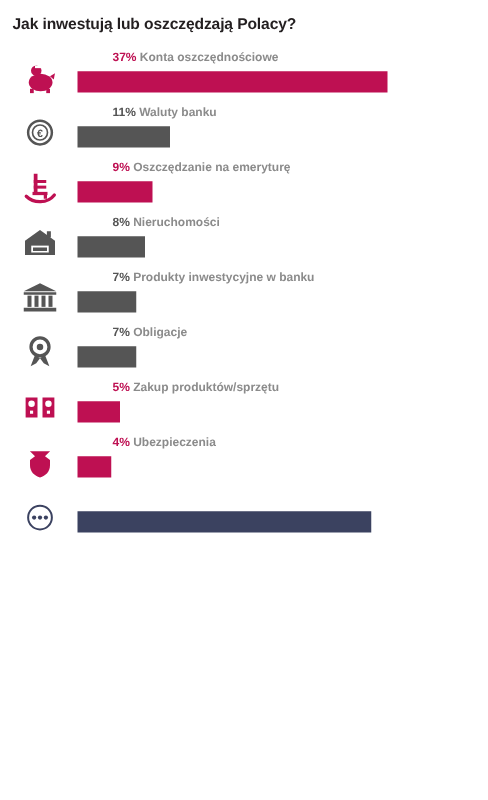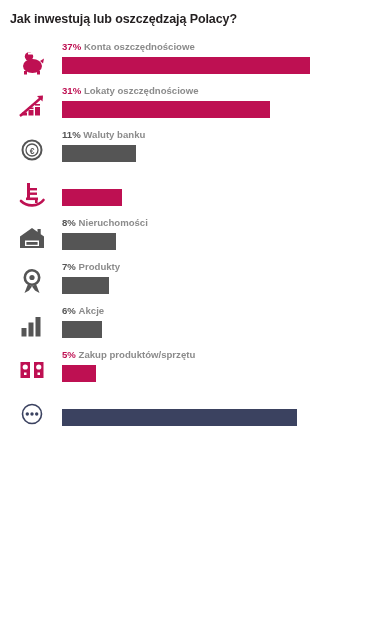--- a/index.html
+++ b/index.html
@@ -52,20 +52,21 @@
   .row-label {
     position: absolute;
     left: 62px;
     top: 3px;
     font-size: 9.6px;
     white-space: nowrap;
     line-height: 12px;
   }
   .row-pct {
     font-weight: bold;
+    margin-left: 28px;
   }
   .row-name {
     color: #8b8b8b;
     font-weight: bold;
   }
   .row-bar {
     position: absolute;
     left: 62px;
     top: 19px;
     height: 17px;
@@ -93,108 +94,109 @@
             <rect x="20" y="24" width="3" height="3.5" fill="#be1052"></rect>
             <rect x="11" y="5.5" width="5" height="2" fill="#fff"></rect>
           </svg>
         </div>
         <div class="row-label"><span class="row-pct pct-pink">37%</span> <span class="row-name">Konta oszczędnościowe</span></div>
         <div class="row-bar pink" style="width:248px"></div>
       </div>
       <div class="row">
         <div class="row-icon">
           <svg width="30" height="30" viewBox="0 0 30 30">
-            <path d="M3 25 L25 6" stroke="#be1052" stroke-width="2.4" fill="none"></path>
-            <path d="M20 5 L26 4.5 L25.5 10.5 Z" fill="#be1052"></path>
-            <rect x="5" y="21.5" width="5" height="3" fill="#be1052"></rect>
-            <rect x="11.5" y="19" width="5" height="5.5" fill="#be1052"></rect>
-            <rect x="18" y="16" width="5" height="8.5" fill="#be1052"></rect>
-            <rect x="11.5" y="16.5" width="5" height="1.6" fill="#be1052"></rect>
-            <rect x="18" y="13" width="5" height="1.6" fill="#be1052"></rect>
-          </svg>
-        </div>
-        <div class="row-label"><span class="row-pct pct-pink">31%</span> <span class="row-name">Lokaty oszczędnościowe</span></div>
-        <div class="row-bar pink" style="width:208px"></div>
-      </div>
-      <div class="row">
-        <div class="row-icon">
-          <svg width="30" height="30" viewBox="0 0 30 30">
             <circle cx="15" cy="15" r="9.5" fill="none" stroke="#555555" stroke-width="2"></circle>
             <circle cx="15" cy="15" r="6" fill="none" stroke="#555555" stroke-width="1.3"></circle>
             <text x="15" y="18.6" font-family="Liberation Sans, sans-serif" font-size="8.5" font-weight="bold" fill="#555555" text-anchor="middle">€</text>
           </svg>
         </div>
         <div class="row-label"><span class="row-pct pct-gray">11%</span> <span class="row-name">Waluty banku</span></div>
         <div class="row-bar gray" style="width:74px"></div>
       </div>
       <div class="row">
         <div class="row-icon">
           <svg width="30" height="30" viewBox="0 0 30 30">
             <rect x="10" y="4" width="3" height="16" fill="#be1052"></rect>
             <rect x="10" y="9" width="10" height="2.4" fill="#be1052"></rect>
             <rect x="10" y="13.5" width="10" height="2.4" fill="#be1052"></rect>
             <rect x="9" y="18.5" width="12" height="2.6" fill="#be1052"></rect>
             <rect x="18" y="19" width="2.6" height="5" fill="#be1052"></rect>
             <path d="M4 22 C10 28 21 28 26.5 21" stroke="#be1052" stroke-width="2.6" fill="none" stroke-linecap="round"></path>
           </svg>
         </div>
+        <div class="row-label"><span class="row-pct pct-pink">9%</span> <span class="row-name">Oszczędzanie na emeryturę</span></div>
         <div class="row-bar pink" style="width:60px"></div>
       </div>
       <div class="row">
         <div class="row-icon">
           <svg width="30" height="30" viewBox="0 0 30 30">
             <path d="M15 5 L27 13.5 L27 25 L3 25 L3 13.5 Z" fill="#555555"></path>
             <rect x="20.5" y="6" width="3.2" height="5" fill="#555555"></rect>
             <rect x="8" y="17.5" width="14" height="5.5" fill="#fff"></rect>
             <rect x="9.4" y="19" width="11.2" height="2.8" fill="#555555"></rect>
           </svg>
         </div>
         <div class="row-label"><span class="row-pct pct-gray">8%</span> <span class="row-name">Nieruchomości</span></div>
         <div class="row-bar gray" style="width:54px"></div>
       </div>
       <div class="row">
         <div class="row-icon">
           <svg width="30" height="30" viewBox="0 0 30 30">
+            <path d="M15 3.5 L28 10 L2 10 Z" fill="#555555"></path>
+            <rect x="2" y="10.8" width="26" height="2" fill="#555555"></rect>
+            <rect x="5" y="13.5" width="3.2" height="9" fill="#555555"></rect>
+            <rect x="10.6" y="13.5" width="3.2" height="9" fill="#555555"></rect>
+            <rect x="16.2" y="13.5" width="3.2" height="9" fill="#555555"></rect>
+            <rect x="21.8" y="13.5" width="3.2" height="9" fill="#555555"></rect>
+            <rect x="2" y="23.2" width="26" height="3" fill="#555555"></rect>
+          </svg>
+        </div>
+        <div class="row-label"><span class="row-pct pct-gray">7%</span> <span class="row-name">Produkty inwestycyjne w banku</span></div>
+        <div class="row-bar gray" style="width:47px"></div>
+      </div>
+      <div class="row">
+        <div class="row-icon">
+          <svg width="30" height="30" viewBox="0 0 30 30">
             <circle cx="15" cy="10.5" r="7.2" fill="none" stroke="#555555" stroke-width="2.6"></circle>
             <circle cx="15" cy="10.5" r="2.6" fill="#555555"></circle>
             <path d="M11 17 L7.5 26 L12 23.5 L15 19.5 Z" fill="#555555"></path>
             <path d="M19 17 L22.5 26 L18 23.5 L15 19.5 Z" fill="#555555"></path>
           </svg>
         </div>
-        <div class="row-label"><span class="row-pct pct-gray">7%</span> <span class="row-name">Produkty</span></div>
+        <div class="row-label"><span class="row-pct pct-gray">7%</span> <span class="row-name">Obligacje</span></div>
         <div class="row-bar gray" style="width:47px"></div>
-      </div>
-      <div class="row">
-        <div class="row-icon">
-          <svg width="30" height="30" viewBox="0 0 30 30">
-            <rect x="4.5" y="17" width="5" height="8.5" fill="#555555"></rect>
-            <rect x="11.5" y="11.5" width="5" height="14" fill="#555555"></rect>
-            <rect x="18.5" y="6" width="5" height="19.5" fill="#555555"></rect>
-          </svg>
-        </div>
-        <div class="row-label"><span class="row-pct pct-gray">6%</span> <span class="row-name">Akcje</span></div>
-        <div class="row-bar gray" style="width:40px"></div>
       </div>
       <div class="row">
         <div class="row-icon">
           <svg width="30" height="30" viewBox="0 0 30 30">
             <rect x="3.5" y="7" width="9.5" height="16" fill="#be1052"></rect>
             <circle cx="8.25" cy="12" r="2.6" fill="#fff"></circle>
             <rect x="7" y="17.5" width="2.5" height="2.5" fill="#fff"></rect>
             <rect x="17" y="7" width="9.5" height="16" fill="#be1052"></rect>
             <circle cx="21.75" cy="12" r="2.6" fill="#fff"></circle>
             <rect x="20.5" y="17.5" width="2.5" height="2.5" fill="#fff"></rect>
           </svg>
         </div>
         <div class="row-label"><span class="row-pct pct-pink">5%</span> <span class="row-name">Zakup produktów/sprzętu</span></div>
         <div class="row-bar pink" style="width:34px"></div>
       </div>
       <div class="row">
         <div class="row-icon">
           <svg width="30" height="30" viewBox="0 0 30 30">
+            <path d="M7 6 L23 6 L23 17 C23 22.5 19.5 25.5 15 27 C10.5 25.5 7 22.5 7 17 Z" fill="#be1052"></path>
+            <path d="M7 6 L11 10 L7 13 Z" fill="#fff"></path>
+            <path d="M23 6 L19 10 L23 13 Z" fill="#fff"></path>
+          </svg>
+        </div>
+        <div class="row-label"><span class="row-pct pct-pink">4%</span> <span class="row-name">Ubezpieczenia</span></div>
+        <div class="row-bar pink" style="width:27px"></div>
+      </div>
+      <div class="row">
+        <div class="row-icon">
+          <svg width="30" height="30" viewBox="0 0 30 30">
             <circle cx="15" cy="15" r="9.5" fill="none" stroke="#3b4260" stroke-width="1.6"></circle>
             <circle cx="10.3" cy="15" r="1.7" fill="#3b4260"></circle>
             <circle cx="15" cy="15" r="1.7" fill="#3b4260"></circle>
             <circle cx="19.7" cy="15" r="1.7" fill="#3b4260"></circle>
           </svg>
         </div>
         <div class="row-bar navy" style="width:235px"></div>
       </div>
     </div>
 </div>

